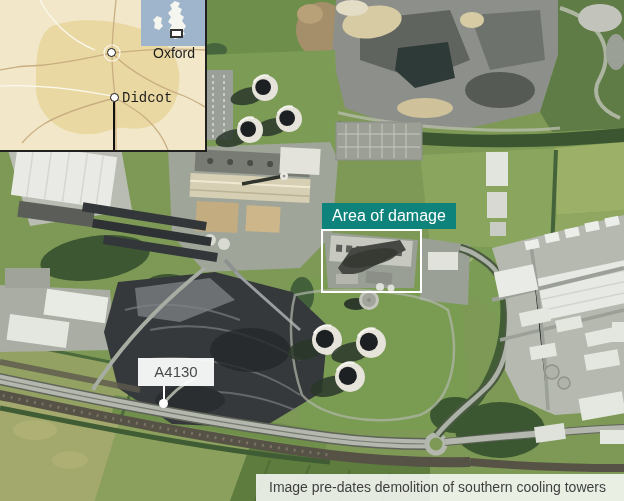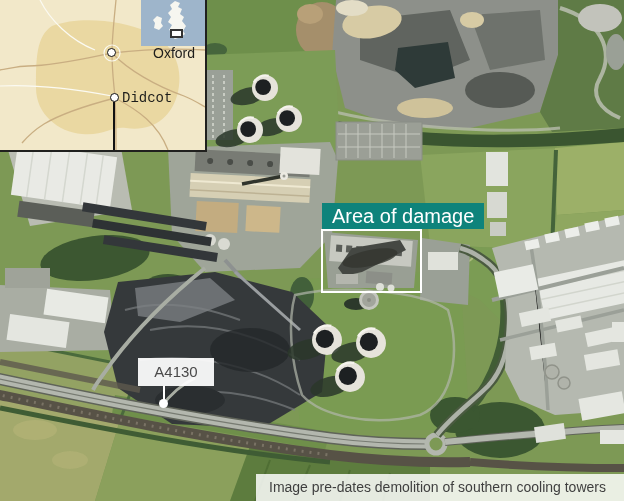--- a/index.html
+++ b/index.html
@@ -31,21 +31,21 @@
     background:#fff;border:1.8px solid #111;
   }
   .marker-oxford{left:107px;top:48px;}
   .marker-didcot{left:110px;top:93px;}
   .didcot-line{position:absolute;left:113px;top:102px;width:2px;height:48px;background:#111;}
   .ukmap{position:absolute;right:0;top:0;width:64px;height:46px;z-index:6;}
 
   
   .damage-label{
     position:absolute;left:322px;top:203px;height:26px;line-height:26px;
-    padding:0 10px;background:#0e837b;color:#ffffff;font-size:20px;white-space:nowrap;
+    padding:0 10px;background:#0e837b;color:#ffffff;font-size:16px;white-space:nowrap;
     z-index:4;
   }
   .damage-rect{
     position:absolute;left:321px;top:229px;width:101px;height:64px;
     border:2px solid #ffffff;z-index:4;
   }
   .road-label{
     position:absolute;left:138px;top:358px;width:76px;height:28px;line-height:28px;
     background:rgba(255,255,255,0.93);color:#4a4a4a;font-size:15px;text-align:center;
     z-index:4;

